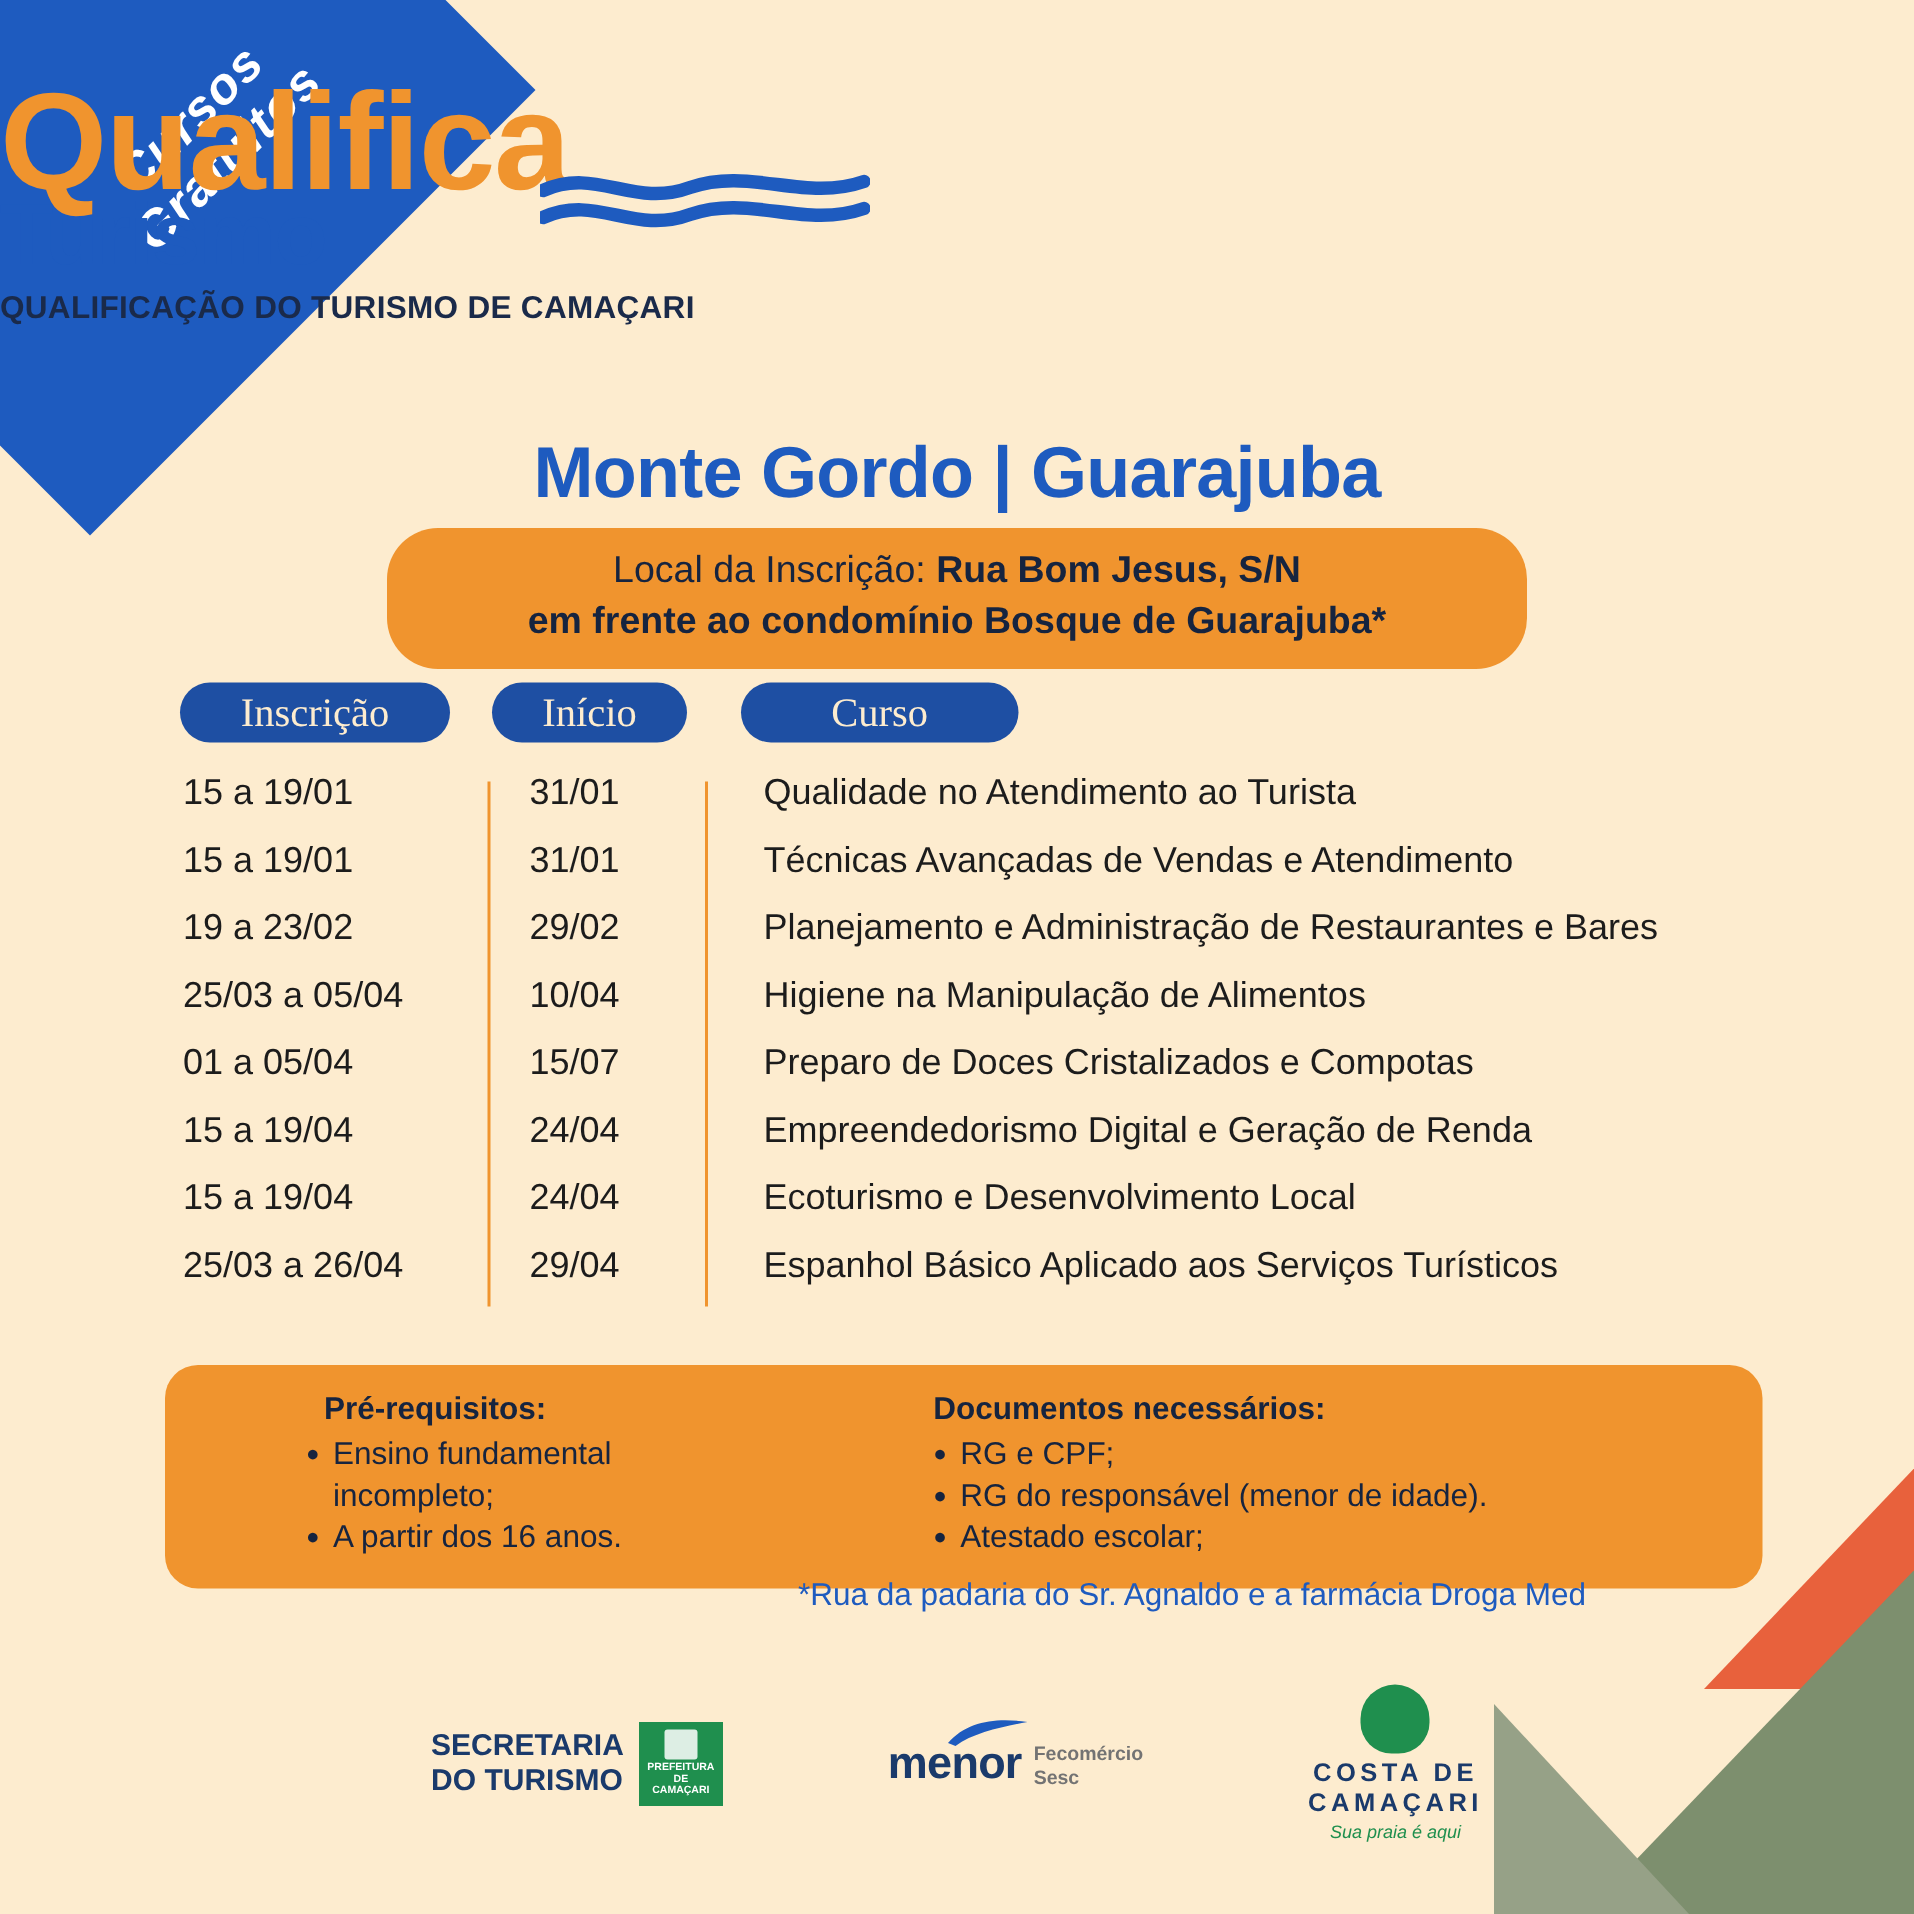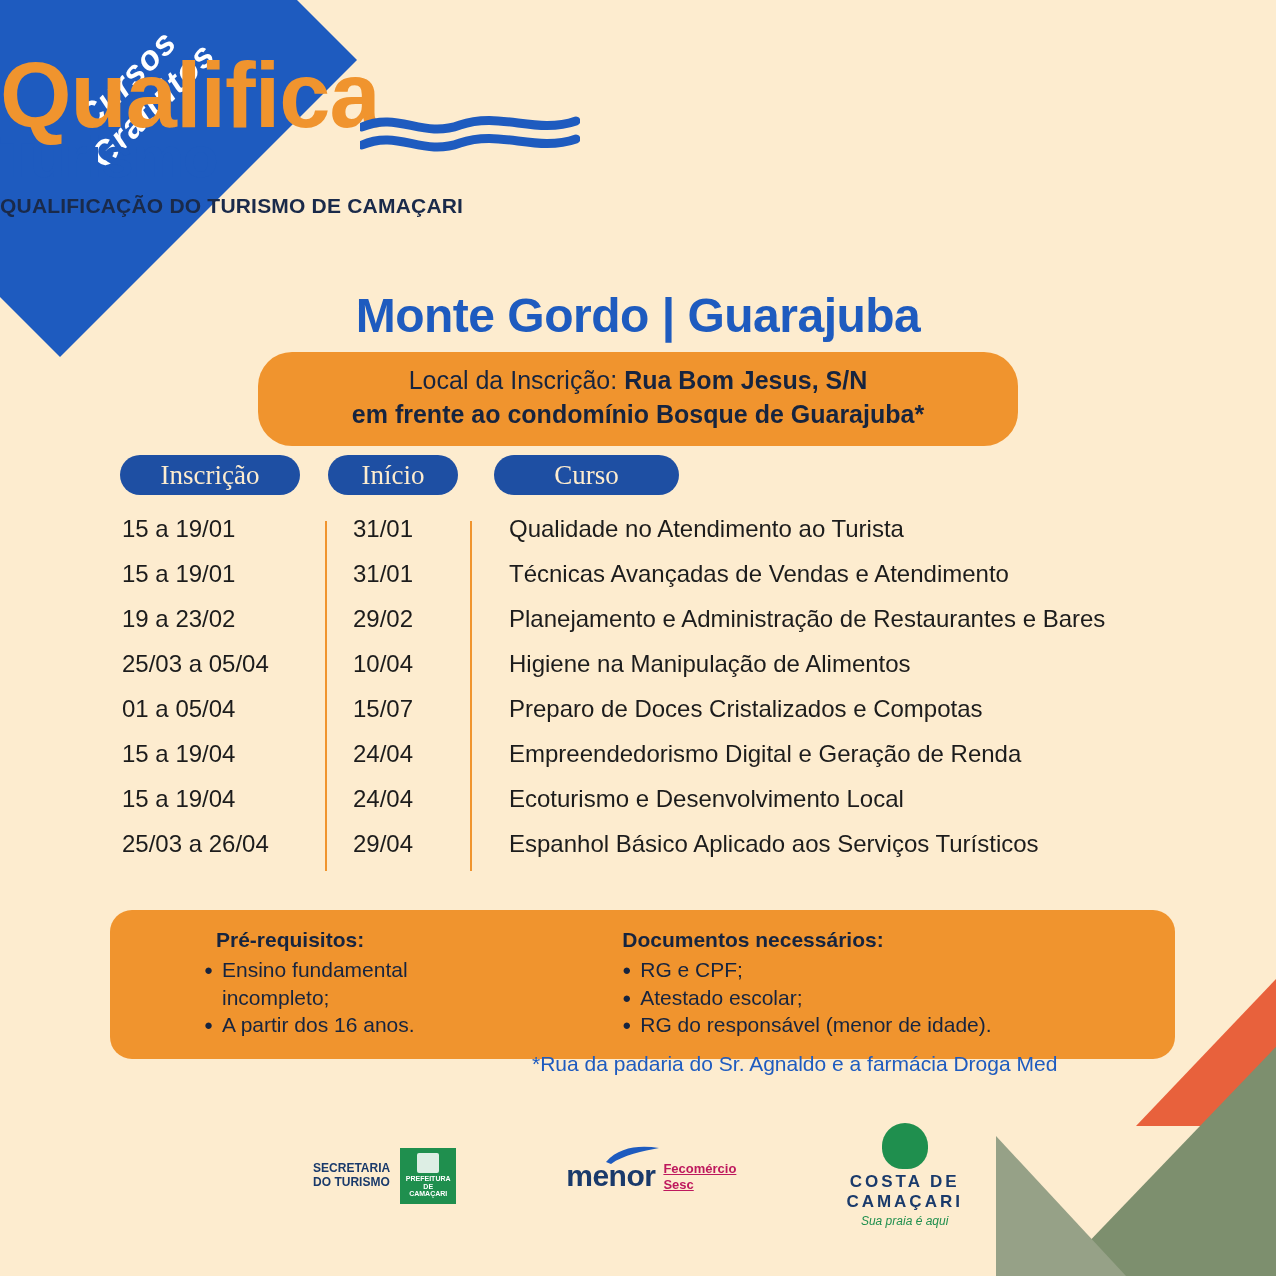--- a/index.html
+++ b/index.html
@@ -161,21 +161,21 @@
   }
 
   
   .footer-logos {
     position: absolute; bottom: 48px; left: 0; right: 0;
     display: flex; justify-content: center; align-items: center;
     gap: 110px;
   }
   .fl { display: flex; align-items: center; gap: 10px; }
   .fl-sec-txt {
-    font-size: 12px; font-weight: bold; color: #1a3a6b;
+    font-size: 20px; font-weight: bold; color: #1a3a6b;
     line-height: 1.15; text-align: left;
   }
   .fl-badge {
     width: 56px; height: 56px; background: #1f8f4e;
     display: flex; flex-direction: column; align-items: center;
     justify-content: center; color: #fff; font-size: 7px;
     font-weight: bold; text-align: center; line-height: 1.1;
   }
   .fl-badge .crest {
     width: 22px; height: 20px; background: #fff; opacity: .85;
@@ -183,21 +183,21 @@
   }
   .senac-wrap { display: flex; align-items: flex-end; gap: 8px; }
   .senac-name {
     font-size: 30px; font-weight: bold; color: #1a3a6b; letter-spacing: -0.5px;
     position: relative;
   }
   .senac-swoosh {
     position: absolute; top: -14px; right: -6px;
     width: 56px; height: 20px;
   }
-  .fec-txt { font-size: 13px; font-weight: bold; color: #be185d; line-height: 1.2; text-decoration: underline; }
+  .fec-txt { font-size: 13px; font-weight: bold; color: #737373; line-height: 1.2; }
   .costa-wrap { text-align: center; }
   .costa-sun {
     width: 46px; height: 46px; margin: 0 auto 3px;
     background: #1f8f4e; border-radius: 50% 50% 45% 45%;
   }
   .costa-t1 { font-size: 17px; font-weight: bold; color: #1a3a6b; letter-spacing: 3px; }
   .costa-t2 { font-size: 17px; font-weight: bold; color: #1a3a6b; letter-spacing: 3px; }
   .costa-t3 { font-size: 12px; font-style: italic; color: #1f8f4e; margin-top: 2px; }
 </style>
 </head>
@@ -294,22 +294,22 @@
       <ul class="req-list">
         <li>Ensino fundamental</li>
         <li class="cont">incompleto;</li>
         <li>A partir dos 16 anos.</li>
       </ul>
     </div>
     <div class="req-col right">
       <div class="req-title">Documentos necessários:</div>
       <ul class="req-list">
         <li>RG e CPF;</li>
+        <li>RG do responsável (menor de idade).</li>
         <li>Atestado escolar;</li>
-        <li>RG do responsável (menor de idade).</li>
       </ul>
     </div>
   </div>
 
   <div class="note">*Rua da padaria do Sr. Agnaldo e a farmácia Droga Med</div>
 
   <div class="footer-logos">
 
     <div class="fl">
       <div class="fl-sec-txt">

